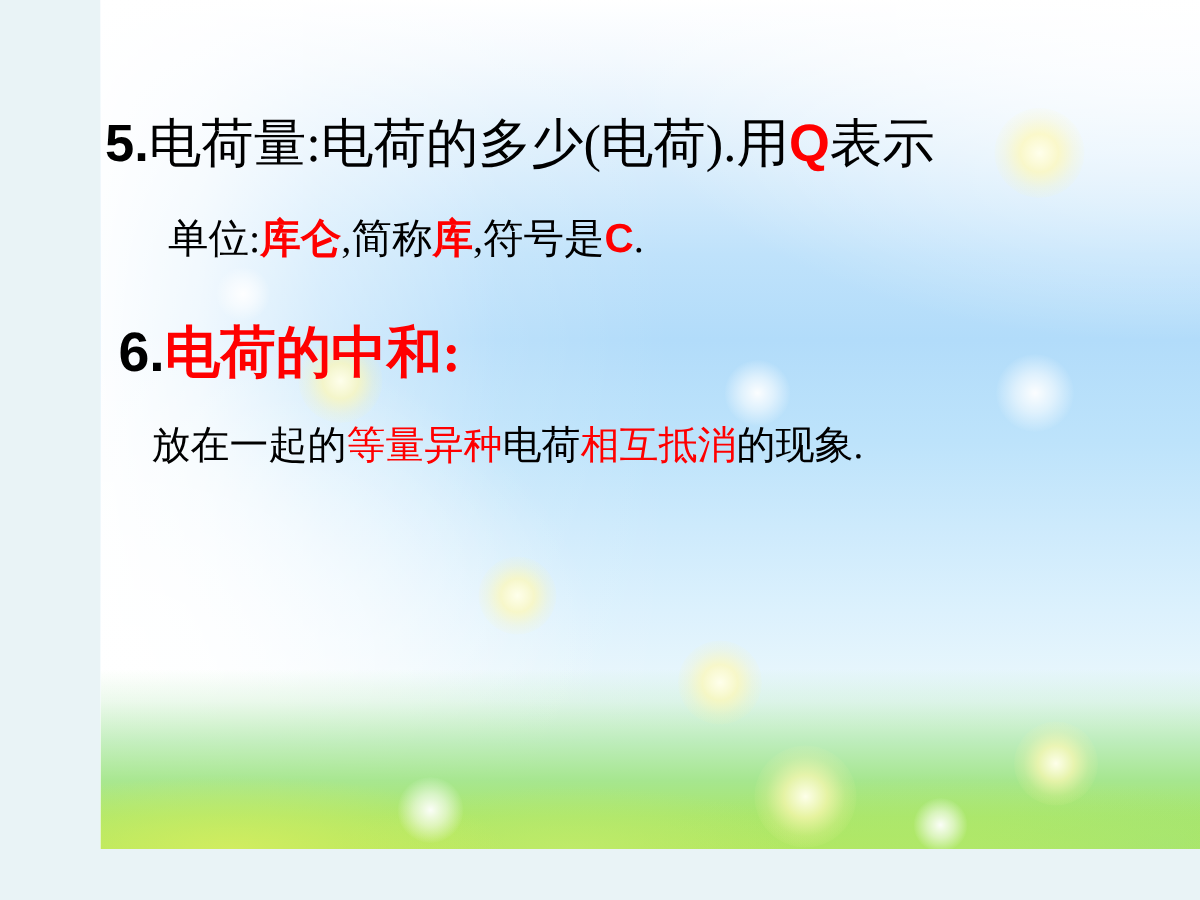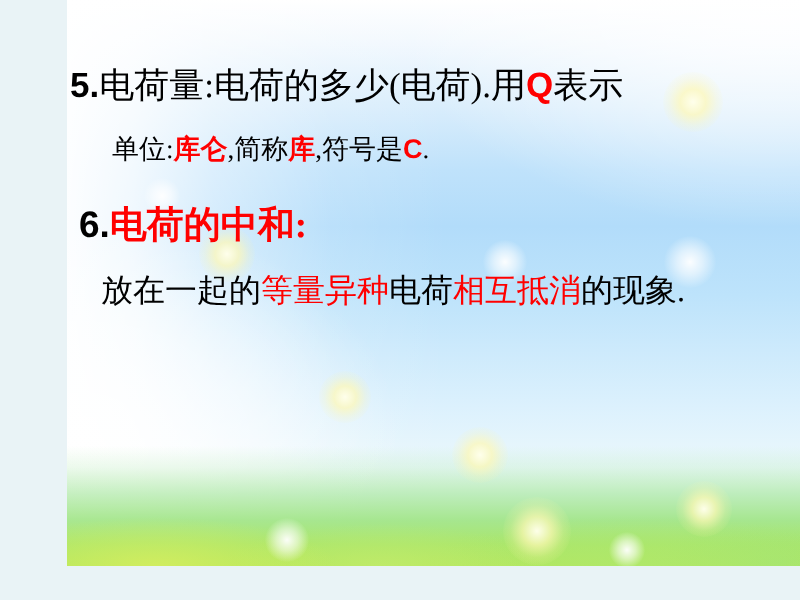--- a/index.html
+++ b/index.html
@@ -124,21 +124,21 @@
       rgba(255,255,235,0.98) 0%,
       rgba(255,248,180,0.70) 30%,
       rgba(255,246,170,0.22) 55%,
       rgba(255,246,170,0.00) 76%);
   }
 
   
   #text-layer {
     position: absolute;
     left: 0;
-    top: 6px;
+    top: 16px;
     width: 733px;
     height: 410px;
   }
   .line {
     position: absolute;
     white-space: nowrap;
     color: #000000;
     line-height: 1;
     text-rendering: geometricPrecision;
   }
@@ -147,21 +147,21 @@
     font-weight: bold;
   }
   .red { color: #ff0000; }
   .black { color: #000000; }
   .bold { font-weight: bold; }
   .sans { font-family: "Liberation Sans", "DejaVu Sans", sans-serif; }
 
   #line-1 { left: 3px;  top: 62px;  font-size: 35px; }
   #line-2 { left: 45px; top: 130px; font-size: 27px; }
   #line-3 { left: 12px; top: 200px; font-size: 37px; }
-  #line-4 { left: 34px; top: 268px; font-size: 32px; }
+  #line-4 { left: 34px; top: 268px; font-size: 26px; }
 
   #line-3 .red { font-weight: bold; }
 </style>
 </head>
 <body>
 
 <div id="screen">
 
   <div id="outer-margin"></div>
 

